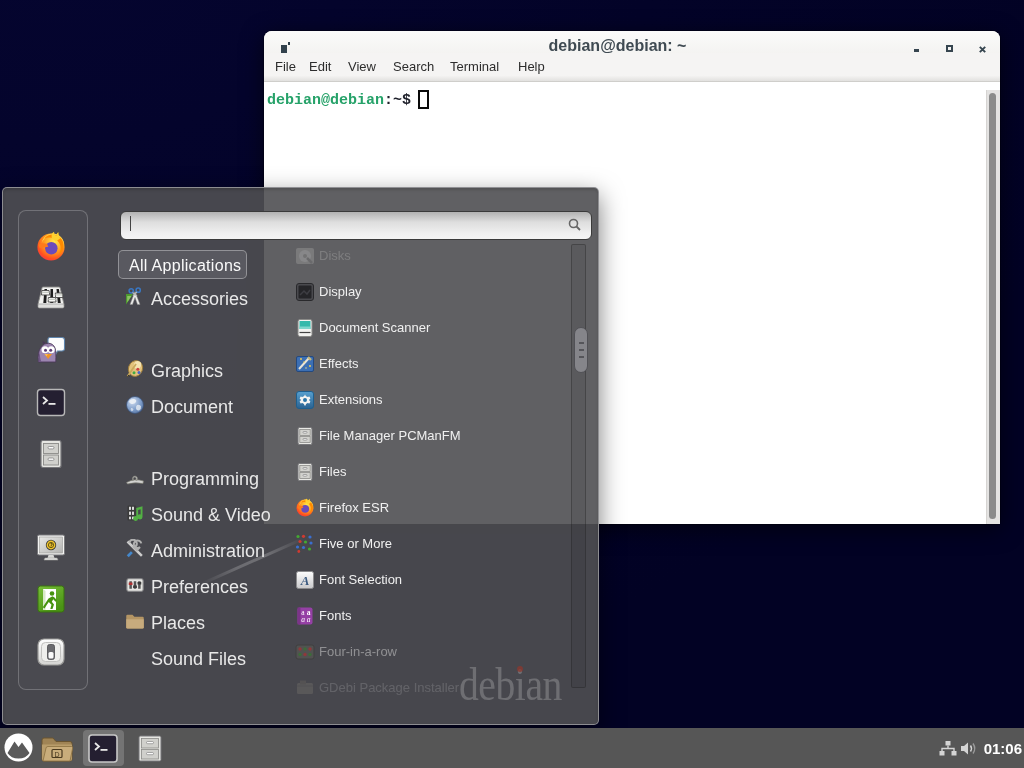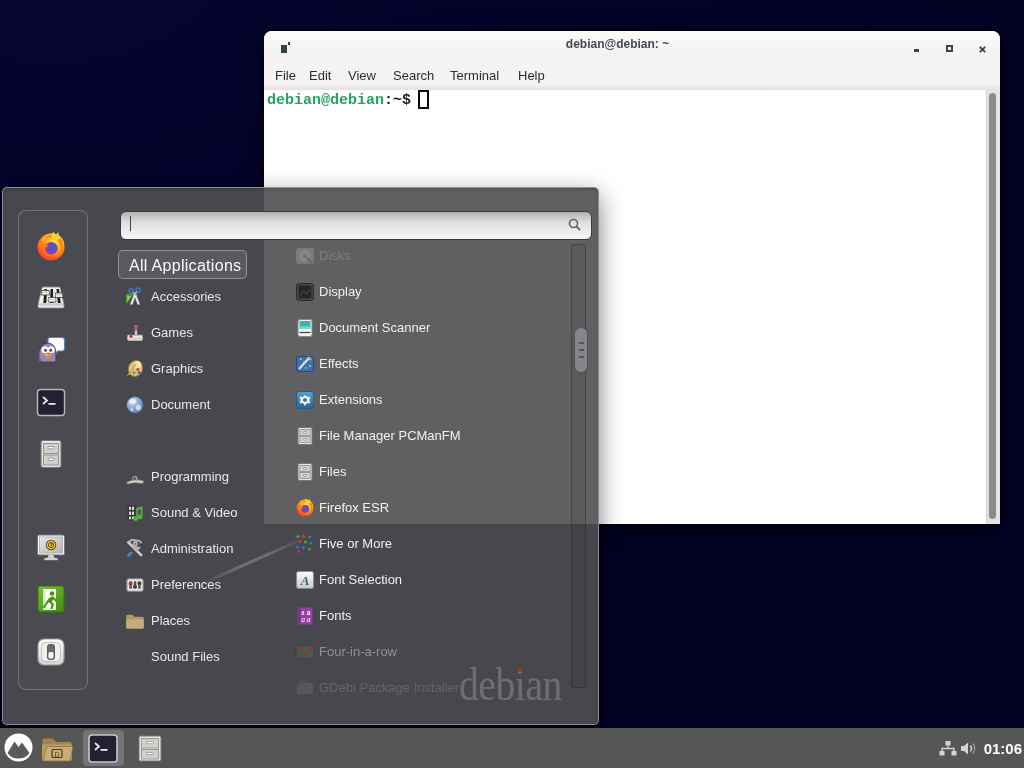--- a/index.html
+++ b/index.html
@@ -10,22 +10,22 @@
   .abs{position:absolute;}
 
   
   #term{position:absolute;left:264px;top:31px;width:736px;height:493px;
     border-radius:8px 8px 3px 3px;background:#ffffff;
     box-shadow:0 5px 22px rgba(0,0,0,0.60), 0 0 0 1px rgba(0,0,0,0.25);}
   #titlebar{position:absolute;left:0;top:0;width:736px;height:31px;
     border-radius:8px 8px 0 0;
     background:linear-gradient(#fbfbfa,#f1f0ee);}
   #titletxt{position:absolute;left:0;top:6px;width:707px;text-align:center;
-    font-size:12px;font-weight:bold;color:#3f4a52;}
-  #menubar{position:absolute;left:0;top:31px;width:736px;height:28px;
+    font-size:16px;font-weight:bold;color:#3f4a52;}
+  #menubar{position:absolute;left:0;top:22px;width:736px;height:28px;
     background:linear-gradient(#f5f4f3 80%,#e2e1df);border-bottom:1px solid #cfcecb;}
   .mi{position:absolute;top:6px;font-size:13px;color:#2d2d2d;}
   #tcontent{position:absolute;left:0;top:59px;width:736px;height:434px;background:#ffffff;}
   #prompt{position:absolute;left:3px;top:2px;font-family:"Liberation Mono",monospace;
     font-size:15px;font-weight:bold;white-space:pre;}
   #cursor{position:absolute;left:154px;top:0px;width:7px;height:15px;border:2px solid #0a0a0a;}
   #tscroll{position:absolute;right:0;top:0px;width:13px;height:434px;background:#e4e3e2;
     border-left:1px solid #d6d4d2;}
   #tthumb{position:absolute;left:2px;top:3px;width:7px;height:426px;background:#8b8b8b;border-radius:4px;}
 
@@ -40,21 +40,21 @@
   .sic{position:absolute;left:32px;width:32px;height:32px;}
   #search{position:absolute;left:117px;top:23px;width:472px;height:29px;box-sizing:border-box;
     border:1px solid #3a3a3a;border-radius:6px;
     background:linear-gradient(#b2b2b2,#dedede 38%,#f0f0f0 80%,#f4f4f4);}
   #caret{position:absolute;left:127px;top:215px;width:1px;height:15px;background:#444;}
   #allapps{position:absolute;left:115px;top:62px;width:129px;height:29px;box-sizing:border-box;
     background:rgba(255,255,255,0.10);border:1px solid rgba(255,255,255,0.35);border-radius:5px;}
   #allappstxt{position:absolute;left:10px;top:6px;font-size:16px;letter-spacing:0.3px;color:#fafafa;}
   .cat{position:absolute;left:125px;height:36px;width:150px;}
   .cat .ci{position:absolute;left:-3px;top:8px;width:20px;height:20px;}
-  .cat .ct{position:absolute;left:23px;top:10px;font-size:13px;color:#e8e8e8;white-space:nowrap;}
+  .cat .ct{position:absolute;left:23px;top:10px;font-size:18px;color:#e8e8e8;white-space:nowrap;}
   .app{position:absolute;left:292px;height:36px;width:270px;}
   .app .ai{position:absolute;left:0px;top:8px;width:20px;height:20px;}
   .app .at{position:absolute;left:24px;top:10px;font-size:13px;color:#f0f0f0;white-space:nowrap;text-align:center;}
   #mtrack{position:absolute;left:568px;top:56px;width:15px;height:444px;box-sizing:border-box;
     background:rgba(0,0,0,0.06);border:1px solid rgba(30,30,30,0.35);border-radius:2px;}
   #mthumb{position:absolute;left:571px;top:139px;width:14px;height:46px;box-sizing:border-box;
     background:#85858a;border:1px solid #515156;border-radius:7px;}
   .grip{position:absolute;left:4px;width:5px;height:2px;background:#55555a;}
   #wmark{position:absolute;left:456px;top:470px;font-size:46px;font-family:"Liberation Serif",serif;
     color:rgba(255,255,255,0.21);letter-spacing:-0.5px;transform:scaleX(0.86);transform-origin:0 0;}
@@ -228,30 +228,20 @@
     <div class="cat" style="top:91px">
       <svg class="ci" viewBox="0 0 20 20">
           <path d="M1 17.5 L8 7 L1 7 Z" fill="#4e9a2e"></path>
           <path d="M2.2 15.5 L6.5 9 L2.2 9 Z" fill="#8cc463"></path>
           <path d="M5 17.5 L10 4.5 L15 17.5 L12.5 17.5 L10 10.5 L7.5 17.5 Z" fill="#ececea" stroke="#8a8a88" stroke-width="0.5"></path>
           <circle cx="6.2" cy="3.8" r="2.1" fill="none" stroke="#3a77c2" stroke-width="1.5"></circle>
           <circle cx="13.2" cy="3.2" r="2.1" fill="none" stroke="#3a77c2" stroke-width="1.5"></circle>
           <path d="M7.5 5.5 L12 9 M11.8 5 L8 9" stroke="#b8b8b8" stroke-width="1.2"></path>
         </svg>
       <span class="ct">Accessories</span>
-    </div>
-    <div class="cat" style="top:127px">
-      <svg class="ci" viewBox="0 0 20 20">
-          <path d="M2.5 12 L17.5 12 L17.5 16 Q17.5 17.5 16 17.5 L4 17.5 Q2.5 17.5 2.5 16 Z" fill="#f0f0ee" stroke="#88888a" stroke-width="0.8"></path>
-          <path d="M2.5 13.8 L17.5 13.8 L17.5 16 Q17.5 17.5 16 17.5 L4 17.5 Q2.5 17.5 2.5 16 Z" fill="#d8d8d4"></path>
-          <rect x="10" y="2.5" width="2" height="10" fill="#e8e8e6" stroke="#9a9a98" stroke-width="0.6"></rect>
-          <rect x="10.3" y="2.8" width="1.4" height="5" fill="#cc2222"></rect>
-          <circle cx="6" cy="13.2" r="1.5" fill="#cc2222"></circle>
-        </svg>
-      <span class="ct">Games</span>
     </div>
     <div class="cat" style="top:163px">
       <svg class="ci" viewBox="0 0 20 20">
           <ellipse cx="10.5" cy="9.5" rx="7" ry="8" transform="rotate(20 10.5 9.5)" fill="#e3c27c" stroke="#9a7a3a" stroke-width="0.9"></ellipse>
           <ellipse cx="12.5" cy="6" rx="3.6" ry="4" transform="rotate(20 12.5 6)" fill="#f4e3b2"></ellipse>
           <circle cx="12.8" cy="10.2" r="1.5" fill="#cc4444"></circle>
           <circle cx="14" cy="13.5" r="1.5" fill="#4466cc"></circle>
           <circle cx="9" cy="13.8" r="1.5" fill="#44aa44"></circle>
           <path d="M2.5 17.5 L11 5" stroke="#caa95a" stroke-width="1.8"></path>
           <path d="M2 18 L5 17.2 L3.4 15.8 Z" fill="#2a2a2a"></path>

